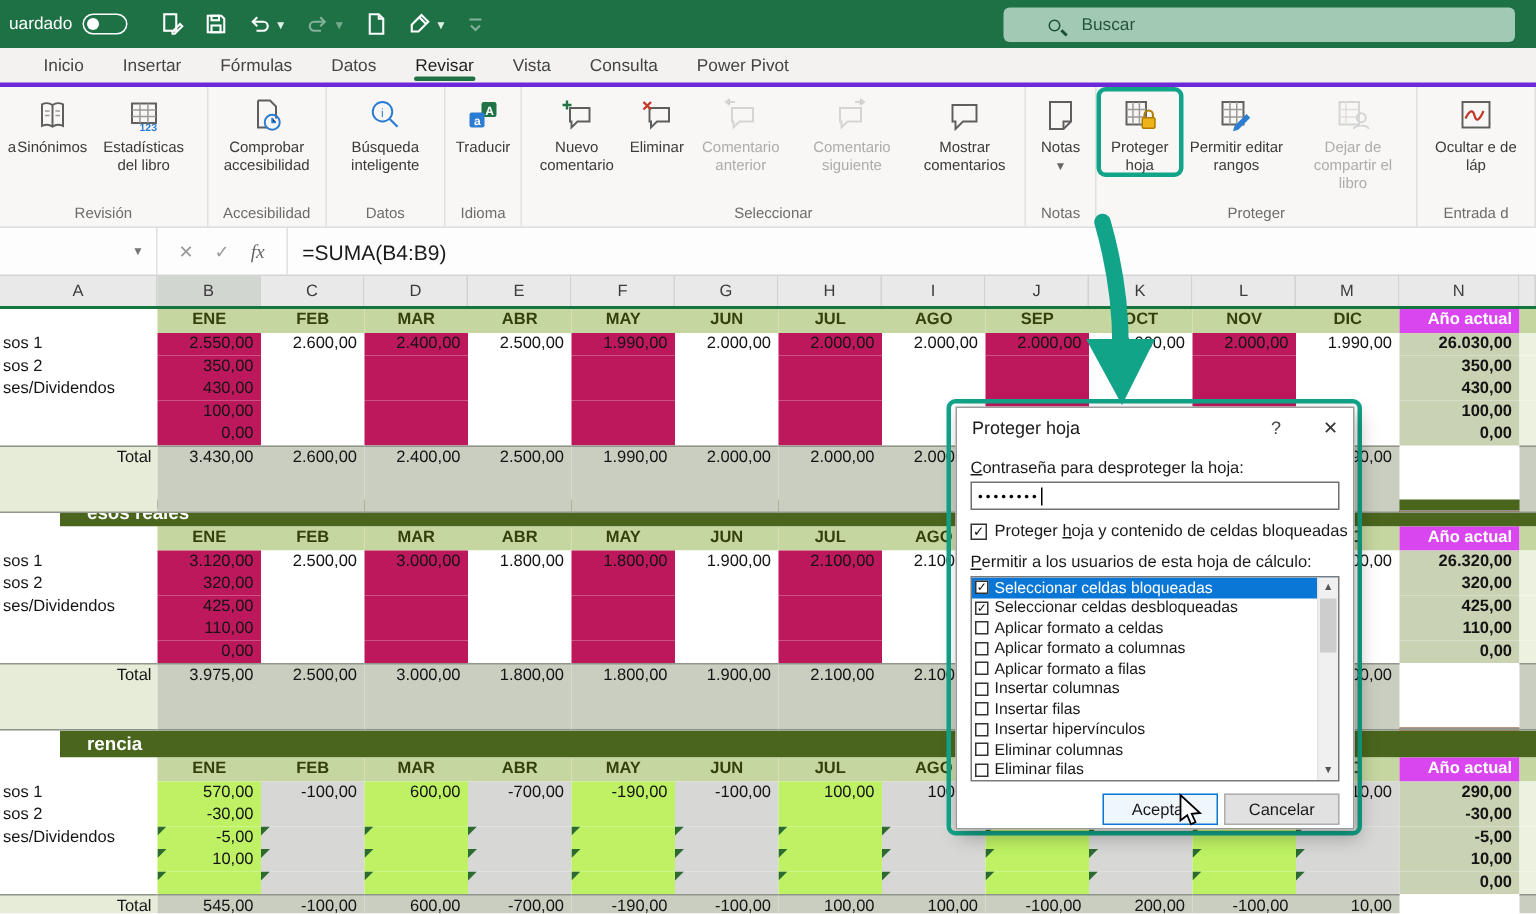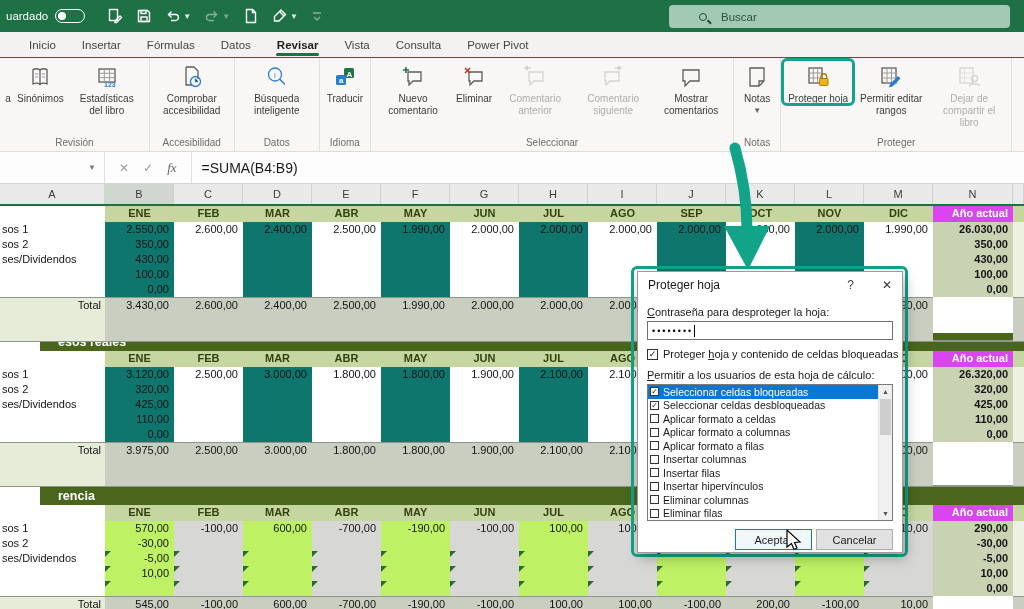--- a/index.html
+++ b/index.html
@@ -15,23 +15,23 @@
   .qicon { display:flex; align-items:center; gap:2px; }
   .qicon svg { display:block; }
   .qicon.dis { opacity:.45; }
   .qchev { font-size:8px; color:#dfeee6; }
   .searchbox { position:absolute; left:669px; top:5px; width:341px; height:23px; background:#a2c9b4; border-radius:4px; display:flex; align-items:center; padding-left:30px; gap:14px; }
   .mag { width:8px; height:8px; border:1.6px solid #1c4e33; border-radius:50%; position:relative; }
   .mag::after { content:""; position:absolute; left:7px; top:7px; width:5px; height:1.6px; background:#1c4e33; transform:rotate(45deg); }
   .search-ph { font-size:11.5px; color:#27543c; }
 
   
-  .tabrow { height:26px; background:#f3f2f1; display:flex; align-items:stretch; padding-left:16px; border-bottom:1px solid #6d28d9; }
+  .tabrow { height:26px; background:#f3f2f1; display:flex; align-items:stretch; padding-left:16px; border-bottom:3px solid #6d28d9; }
   .tab { font-size:11.5px; color:#444; padding:0 13px; display:flex; align-items:center; position:relative; cursor:default; }
-  .tab.active { color:#1f1e1d; font-weight:bold; }
+  .tab.active { color:#1f1e1d; font-weight:normal; }
   .tab.active::after { content:""; position:absolute; left:12px; right:12px; bottom:1px; height:3px; background:#1e7145; border-radius:2px; }
 
   
   .ribbon { height:94px; background:#f8f7f6; border-bottom:1px solid #dcdcdc; display:flex; overflow:hidden; }
   .rgroup { display:flex; flex-direction:column; border-right:1px solid #e2e0de; padding:2px 3px 0 3px; }
   .rbtns { display:flex; flex:1; align-items:flex-start; }
   .rbtn { display:flex; flex-direction:column; align-items:center; padding:4px 4px 0 4px; max-width:78px; min-width:40px; position:relative; }
   .rbtn .ric { height:26px; display:flex; align-items:center; justify-content:center; }
   .rbtn .rlb { font-size:10px; line-height:1.18; color:#3b3a39; text-align:center; margin-top:3px; }
   .rbtn.disabled .rlb { color:#aeacaa; }
@@ -58,21 +58,21 @@
   .clrow .cl { background:#e9e9e9; border-right:1px solid #d2d2d2; font-size:11px; color:#3c3c3c; display:flex; align-items:center; justify-content:center; }
   .clrow .cl.sel { background:#d2d6d0; }
   .mhrow { height:16px; }
   .drow { height:15px; }
   .trow { height:15px; }
   .cell { font-size:11px; line-height:14px; color:#141414; text-align:right; padding-right:5px; overflow:hidden; white-space:nowrap; position:relative; }
   .cell.lbl { text-align:left; padding-left:2px; background:#fff; }
   .mh { background:#c5d6a0; color:#33410f; font-weight:bold; }
   .yh { background:#d946ef; color:#fff; font-weight:bold; }
   .mh-sliver { background:#c5d6a0; }
-  .c-green { background:#0f766e; }
+  .c-green { background:#be185d; }
   .c-white { background:#fff; }
   .c-olive { background:#bef264; }
   .c-gray  { background:#d7d7d5; }
   .yc { background:#c9d2b3; font-weight:bold; }
   .sliver-light { background:#edf2e0; }
   .trow .cell { background:#c9cec0; border-top:1px solid #8f958a; border-bottom:1px solid #8f958a; }
   .trow .cell.lbl { background:#e7ecd9; }
   .trow .tyc { background:#c2410c; font-weight:bold;margin-top:43px; }
   .band { height:18px; background:#4a661d; color:#fff; font-weight:bold; font-size:12.5px; line-height:18px; padding-left:18px;margin-left:40px; }
   .spacer { background:#fff; }
@@ -359,20 +359,34 @@
                 <path stroke="#c9c7c5" stroke-width="1" d="M3 8h13M3 13h13M7.3 3v15"></path>
                 <circle cx="17.5" cy="13.5" r="3" fill="none" stroke="#b5b3b1" stroke-width="1.3"></circle>
                 <path fill="none" stroke="#b5b3b1" stroke-width="1.3" d="M12.5 21c.5-3 9.5-3 10 0"></path>
               </svg>
             </span>
             <span class="rlb">Dejar de compartir el libro</span>
           </div>
         </div>
         <div class="rgname">Proteger</div>
       </div>
+      <div class="rgroup">
+        <div class="rbtns">
+          <div class="rbtn">
+            <span class="ric">
+              <svg width="24" height="24" viewBox="0 0 24 24">
+                <rect x="3" y="3" width="18" height="17" fill="none" stroke="#5e5e5e" stroke-width="1.3"></rect>
+                <path fill="none" stroke="#c0392b" stroke-width="1.5" d="M5 14c3-6 5-6 6-2s3 4 6-3"></path>
+              </svg>
+            </span>
+            <span class="rlb">Ocultar e de láp</span>
+          </div>
+        </div>
+        <div class="rgname">Entrada d</div>
+      </div>
     </div>
 
   <div class="fbar">
     <div class="namebox">
       <span></span>
       <span class="nb-arrow">▼</span>
     </div>
     <div class="fxbtns">
       <span>✕</span>
       <span>✓</span>

